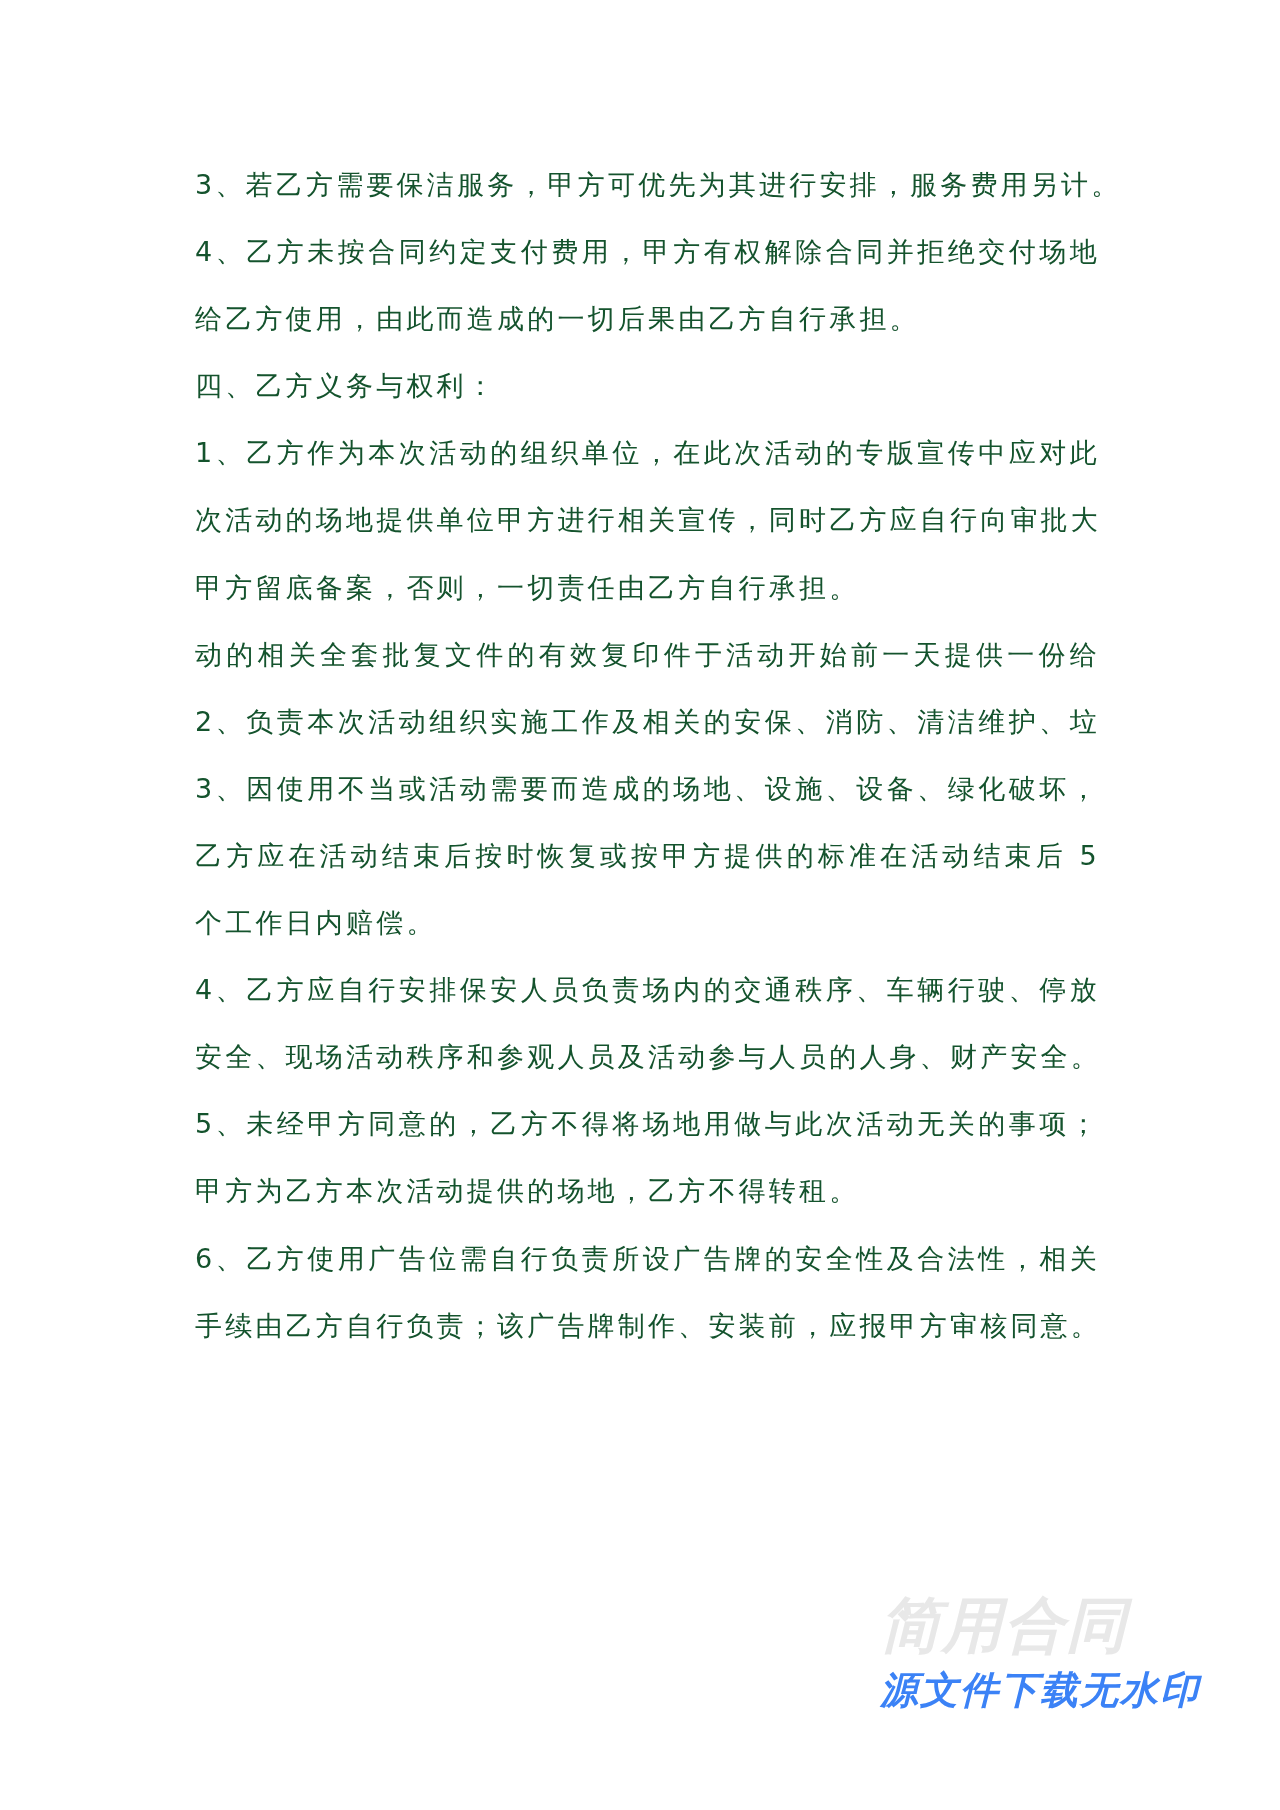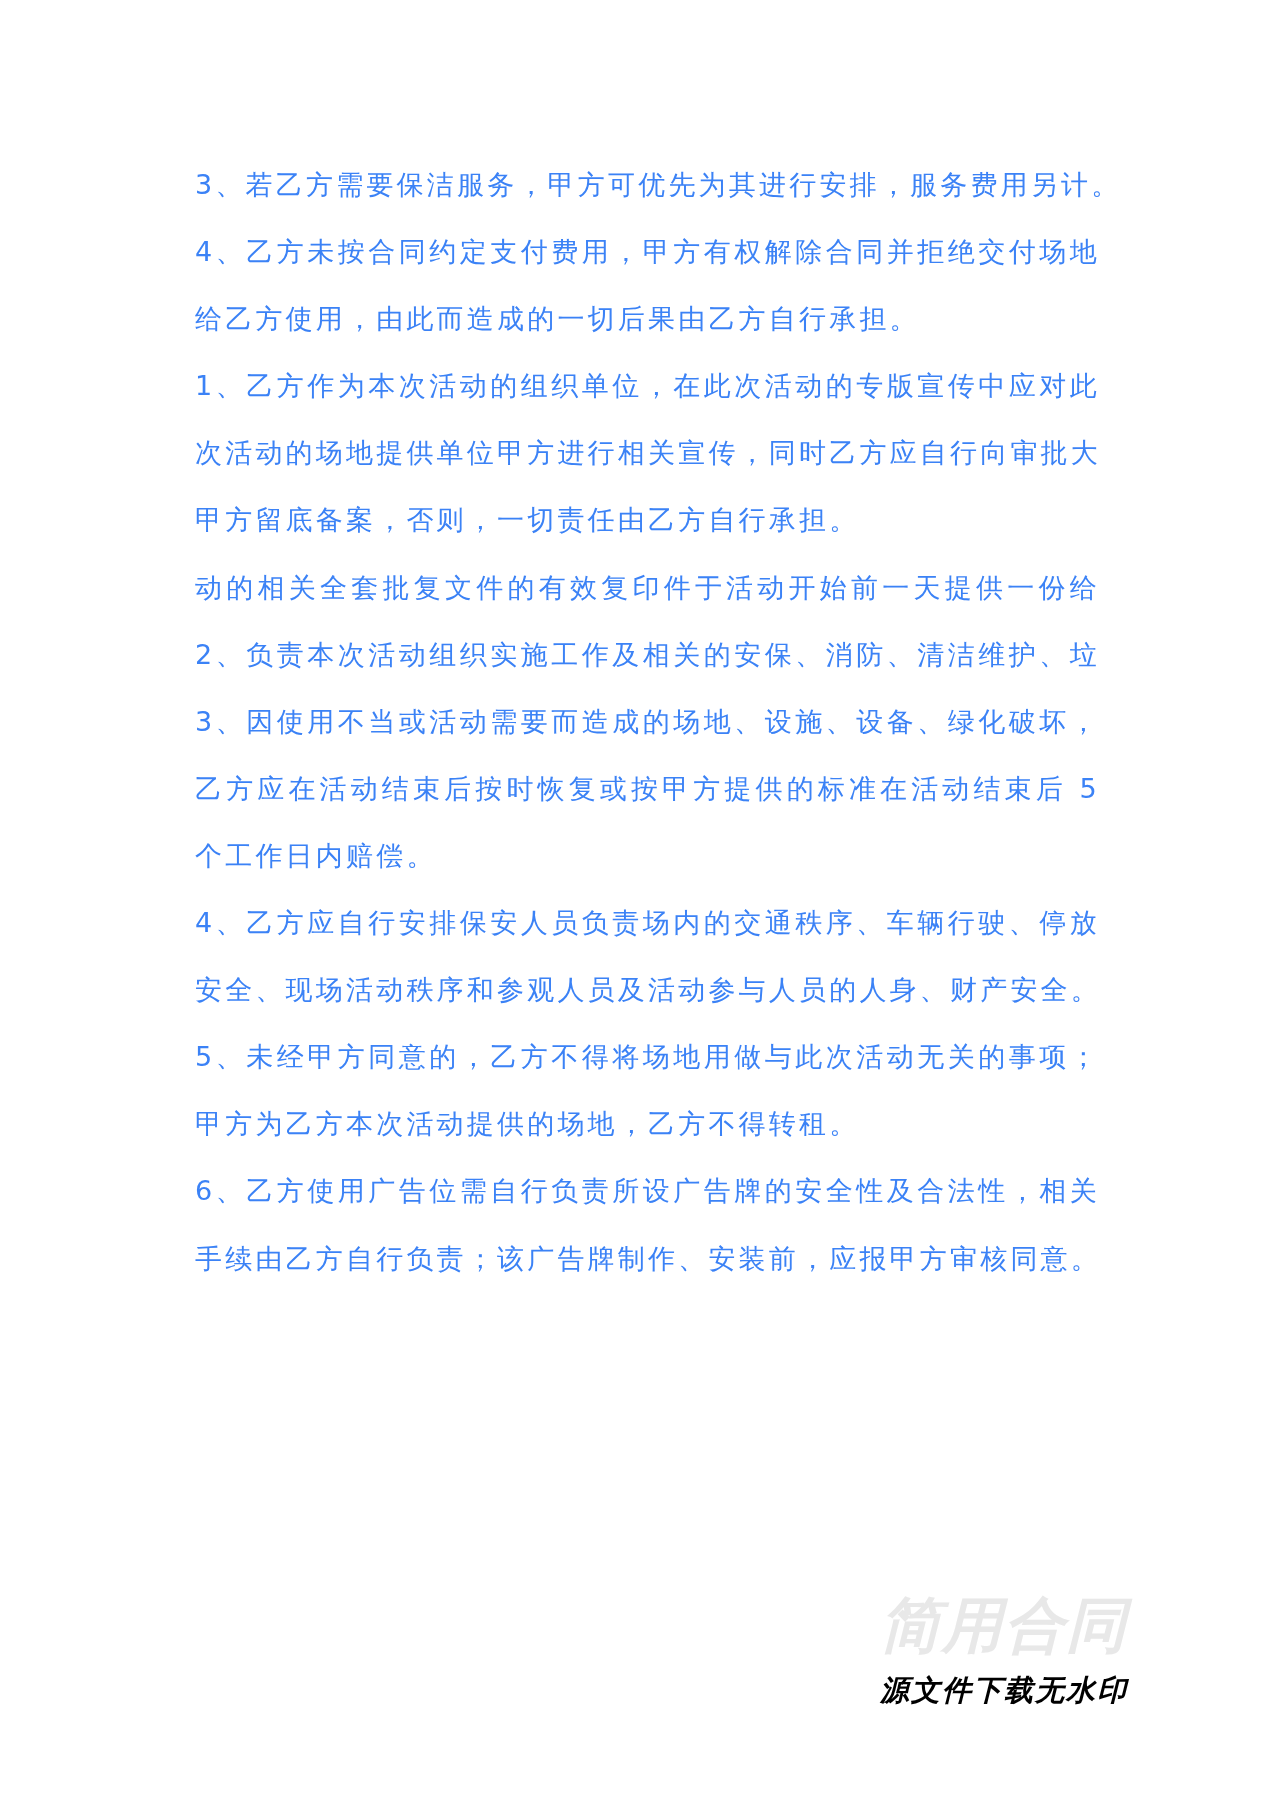--- a/index.html
+++ b/index.html
@@ -29,59 +29,60 @@
       width: 905px;
     }
     .line {
       height: 67.1px;
       line-height: 46px;
       font-size: 27px;
       letter-spacing: 3.2px;
       white-space: nowrap;
       text-align: justify;
       text-align-last: justify;
-      color: #3b82f6;
+      color: #14532d;
     }
     .line.short {
       text-align-last: left;
     }
     .watermark {
       position: absolute;
       left: 880px;
       top: 1590px;
       width: 300px;
     }
     .wm-title {
       font-size: 60px;
       font-weight: bold;
       font-style: italic;
       color: #e8e8e8;
       letter-spacing: 2px;
       line-height: 70px;
       white-space: nowrap;
     }
     .wm-sub {
-      font-size: 29px;
+      font-size: 38px;
       font-weight: bold;
       font-style: italic;
-      color: #000000;
+      color: #3b82f6;
       letter-spacing: 2px;
       line-height: 40px;
       margin-top: 10px;
       white-space: nowrap;
     }
   </style>
 </head>
 <body>
 
 <div class="page">
   <div class="body-text">
     <div class="line">3、若乙方需要保洁服务，甲方可优先为其进行安排，服务费用另计。</div>
     <div class="line">4、乙方未按合同约定支付费用，甲方有权解除合同并拒绝交付场地</div>
     <div class="line short">给乙方使用，由此而造成的一切后果由乙方自行承担。</div>
+    <div class="line short">四、乙方义务与权利：</div>
     <div class="line">1、乙方作为本次活动的组织单位，在此次活动的专版宣传中应对此</div>
     <div class="line">次活动的场地提供单位甲方进行相关宣传，同时乙方应自行向审批大</div>
     <div class="line short">甲方留底备案，否则，一切责任由乙方自行承担。</div>
     <div class="line">动的相关全套批复文件的有效复印件于活动开始前一天提供一份给</div>
     <div class="line">2、负责本次活动组织实施工作及相关的安保、消防、清洁维护、垃</div>
     <div class="line">3、因使用不当或活动需要而造成的场地、设施、设备、绿化破坏，</div>
     <div class="line">乙方应在活动结束后按时恢复或按甲方提供的标准在活动结束后 5</div>
     <div class="line short">个工作日内赔偿。</div>
     <div class="line">4、乙方应自行安排保安人员负责场内的交通秩序、车辆行驶、停放</div>
     <div class="line">安全、现场活动秩序和参观人员及活动参与人员的人身、财产安全。</div>

